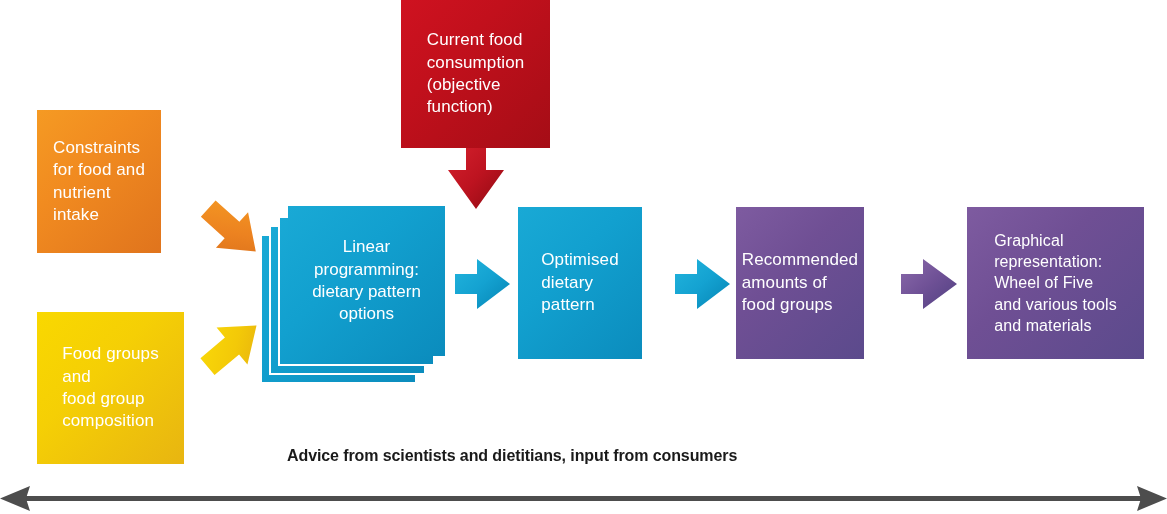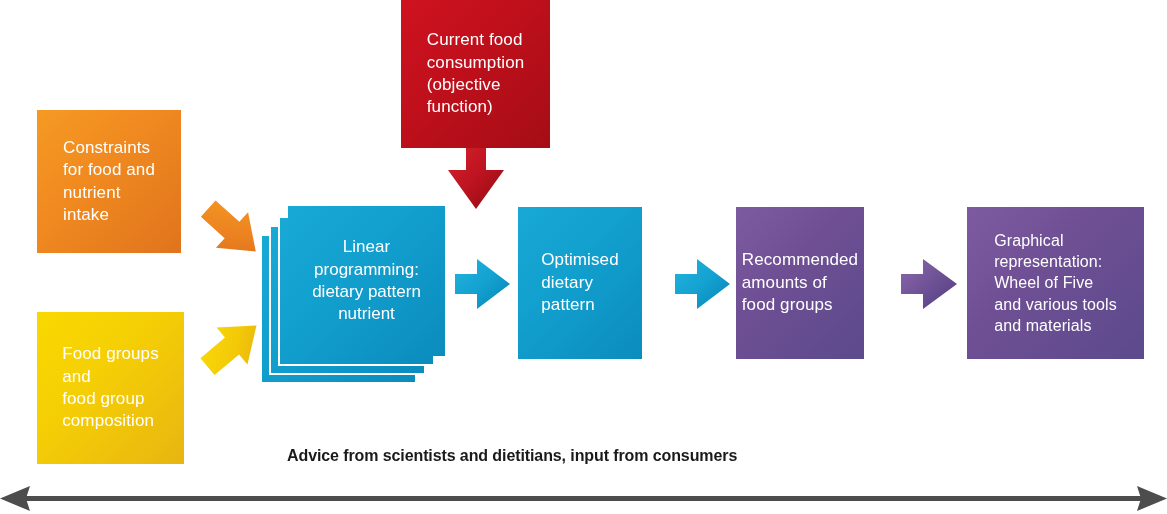--- a/index.html
+++ b/index.html
@@ -85,21 +85,21 @@
   }
 
   
   #bottom-arrow { position: absolute; left: 0px; top: 484px; width: 1167px; height: 30px; }
 </style>
 </head>
 <body>
 
 <div id="canvas">
 
-  <div class="node fill-orange" style="left:37px; top:110px; width:144px; height:143px;">
+  <div class="node fill-orange" style="left:37px; top:110px; width:124px; height:143px;">
     <span>Constraints
 for food and
 nutrient
 intake</span>
   </div>
 
   <div class="node fill-yellow" style="left:37px; top:312px; width:147px; height:152px;">
     <span>Food groups
 and
 food group
@@ -114,21 +114,21 @@
   </div>
 
   <div id="stack-group">
     <div class="stack-layer fill-blue" style="left:0px;  top:28px;"></div>
     <div class="stack-layer fill-blue" style="left:9px;  top:19px;"></div>
     <div class="stack-layer fill-blue" style="left:18px; top:10px;"></div>
     <div class="stack-front fill-blue">
       <span>Linear
 programming:
 dietary pattern
-nutrient</span>
+options</span>
     </div>
   </div>
 
   <div class="node fill-blue" style="left:518px; top:207px; width:124px; height:152px;">
     <span>Optimised
 dietary
 pattern</span>
   </div>
 
   <div class="node fill-purple" style="left:736px; top:207px; width:128px; height:152px;">

